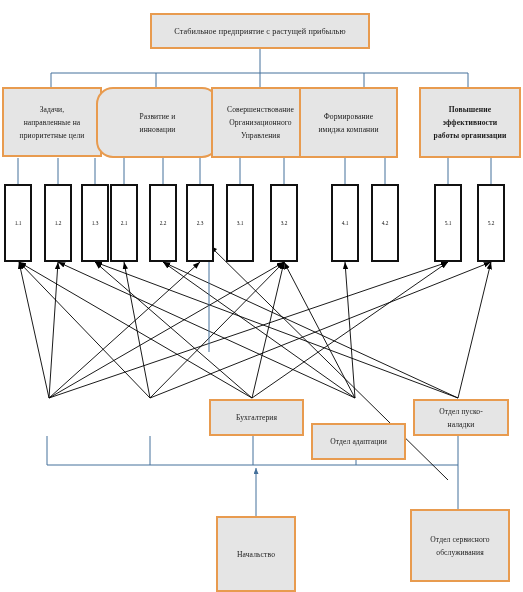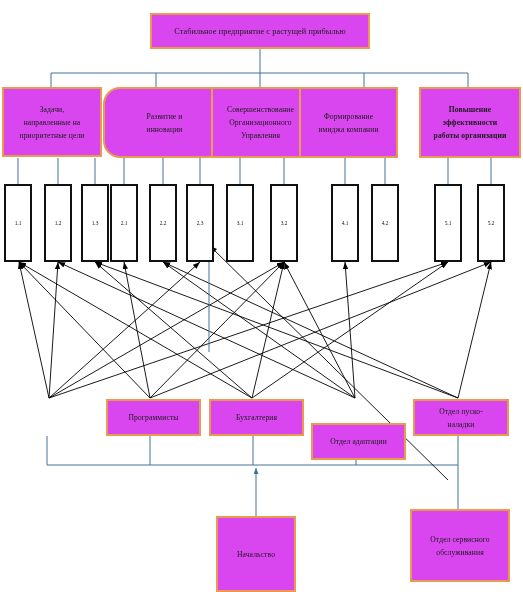--- a/index.html
+++ b/index.html
@@ -27,21 +27,21 @@
     height: 592px;
     pointer-events: none;
   }
   .node {
     position: absolute;
     box-sizing: border-box;
     display: flex;
     align-items: center;
     justify-content: center;
     text-align: center;
-    background: #d946ef;
+    background: #e5e5e5;
     z-index: 3;
   }
   .node.orange {
     border: 2px solid #E89B4F;
     font-size: 7.6px;
     line-height: 13px;
     color: #1a1a1a;
     letter-spacing: .1px;
   }
   .node.small {
@@ -148,21 +148,21 @@
 
   <div class="node orange top-root" style="left:150px; top:13px; width:220px; height:36px;">
     <span class="txt">Стабильное предприятие с растущей прибылью</span>
   </div>
 
   <div class="node orange" style="left:2px; top:87px; width:100px; height:70px;">
     <span class="txt">Задачи,
 направленные на
 приоритетные цели</span>
   </div>
-  <div class="node orange" style="left:103px; top:87px; width:123px; height:71px;border-radius:17px;">
+  <div class="node orange" style="left:96px; top:87px; width:123px; height:71px;border-radius:17px;">
     <span class="txt">Развитие и
 инновации</span>
   </div>
   <div class="node orange" style="left:211px; top:87px; width:99px; height:71px;">
     <span class="txt">Совершенствование
 Организационного
 Управления</span>
   </div>
   <div class="node orange" style="left:299px; top:87px; width:99px; height:71px;">
     <span class="txt">Формирование
@@ -204,23 +204,20 @@
   <div class="node small" style="left:371px; top:184px; width:28px; height:78px;">
     <span class="txt">4.2</span>
   </div>
   <div class="node small" style="left:434px; top:184px; width:28px; height:78px;">
     <span class="txt">5.1</span>
   </div>
   <div class="node small" style="left:477px; top:184px; width:28px; height:78px;">
     <span class="txt">5.2</span>
   </div>
 
-  <div class="node orange" style="left:106px; top:399px; width:95px; height:37px;">
-    <span class="txt">Программисты</span>
-  </div>
   <div class="node orange" style="left:209px; top:399px; width:95px; height:37px;">
     <span class="txt">Бухгалтерия</span>
   </div>
   <div class="node orange" style="left:311px; top:399px; width:95px; height:37px;margin-top:24px;">
     <span class="txt">Отдел адаптации</span>
   </div>
   <div class="node orange" style="left:413px; top:399px; width:96px; height:37px;">
     <span class="txt">Отдел пуско-
 наладки</span>
   </div>

